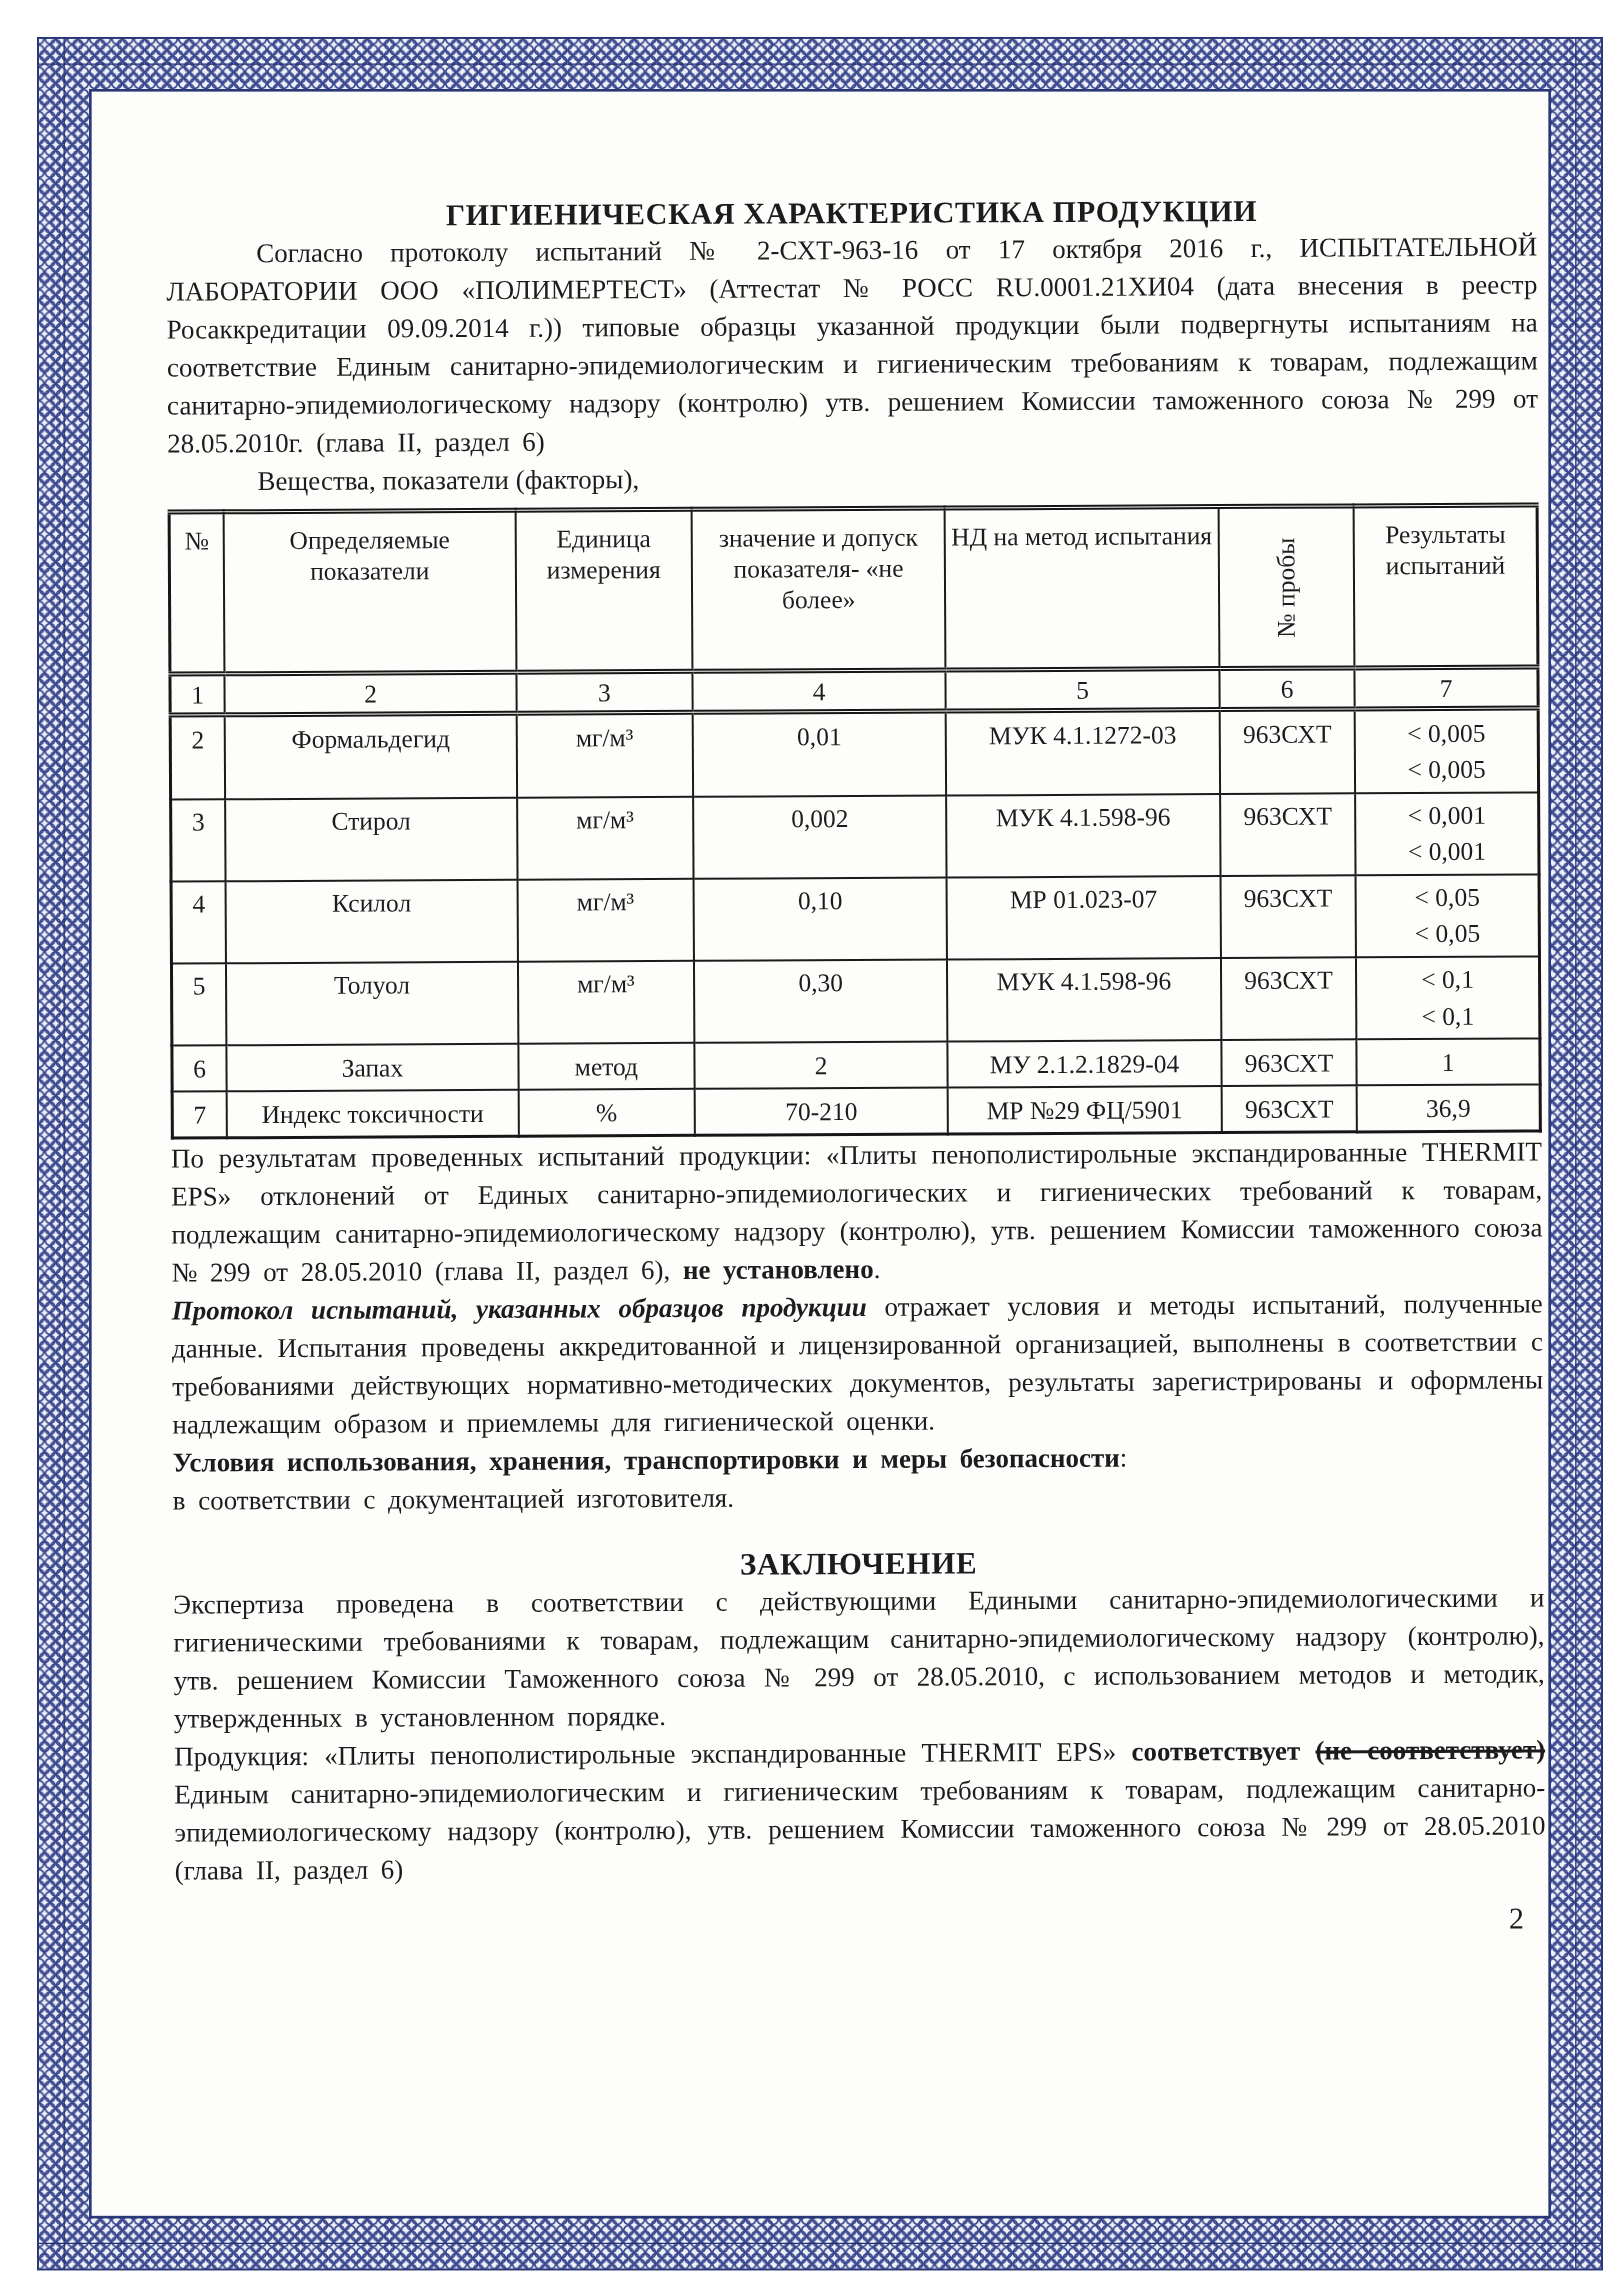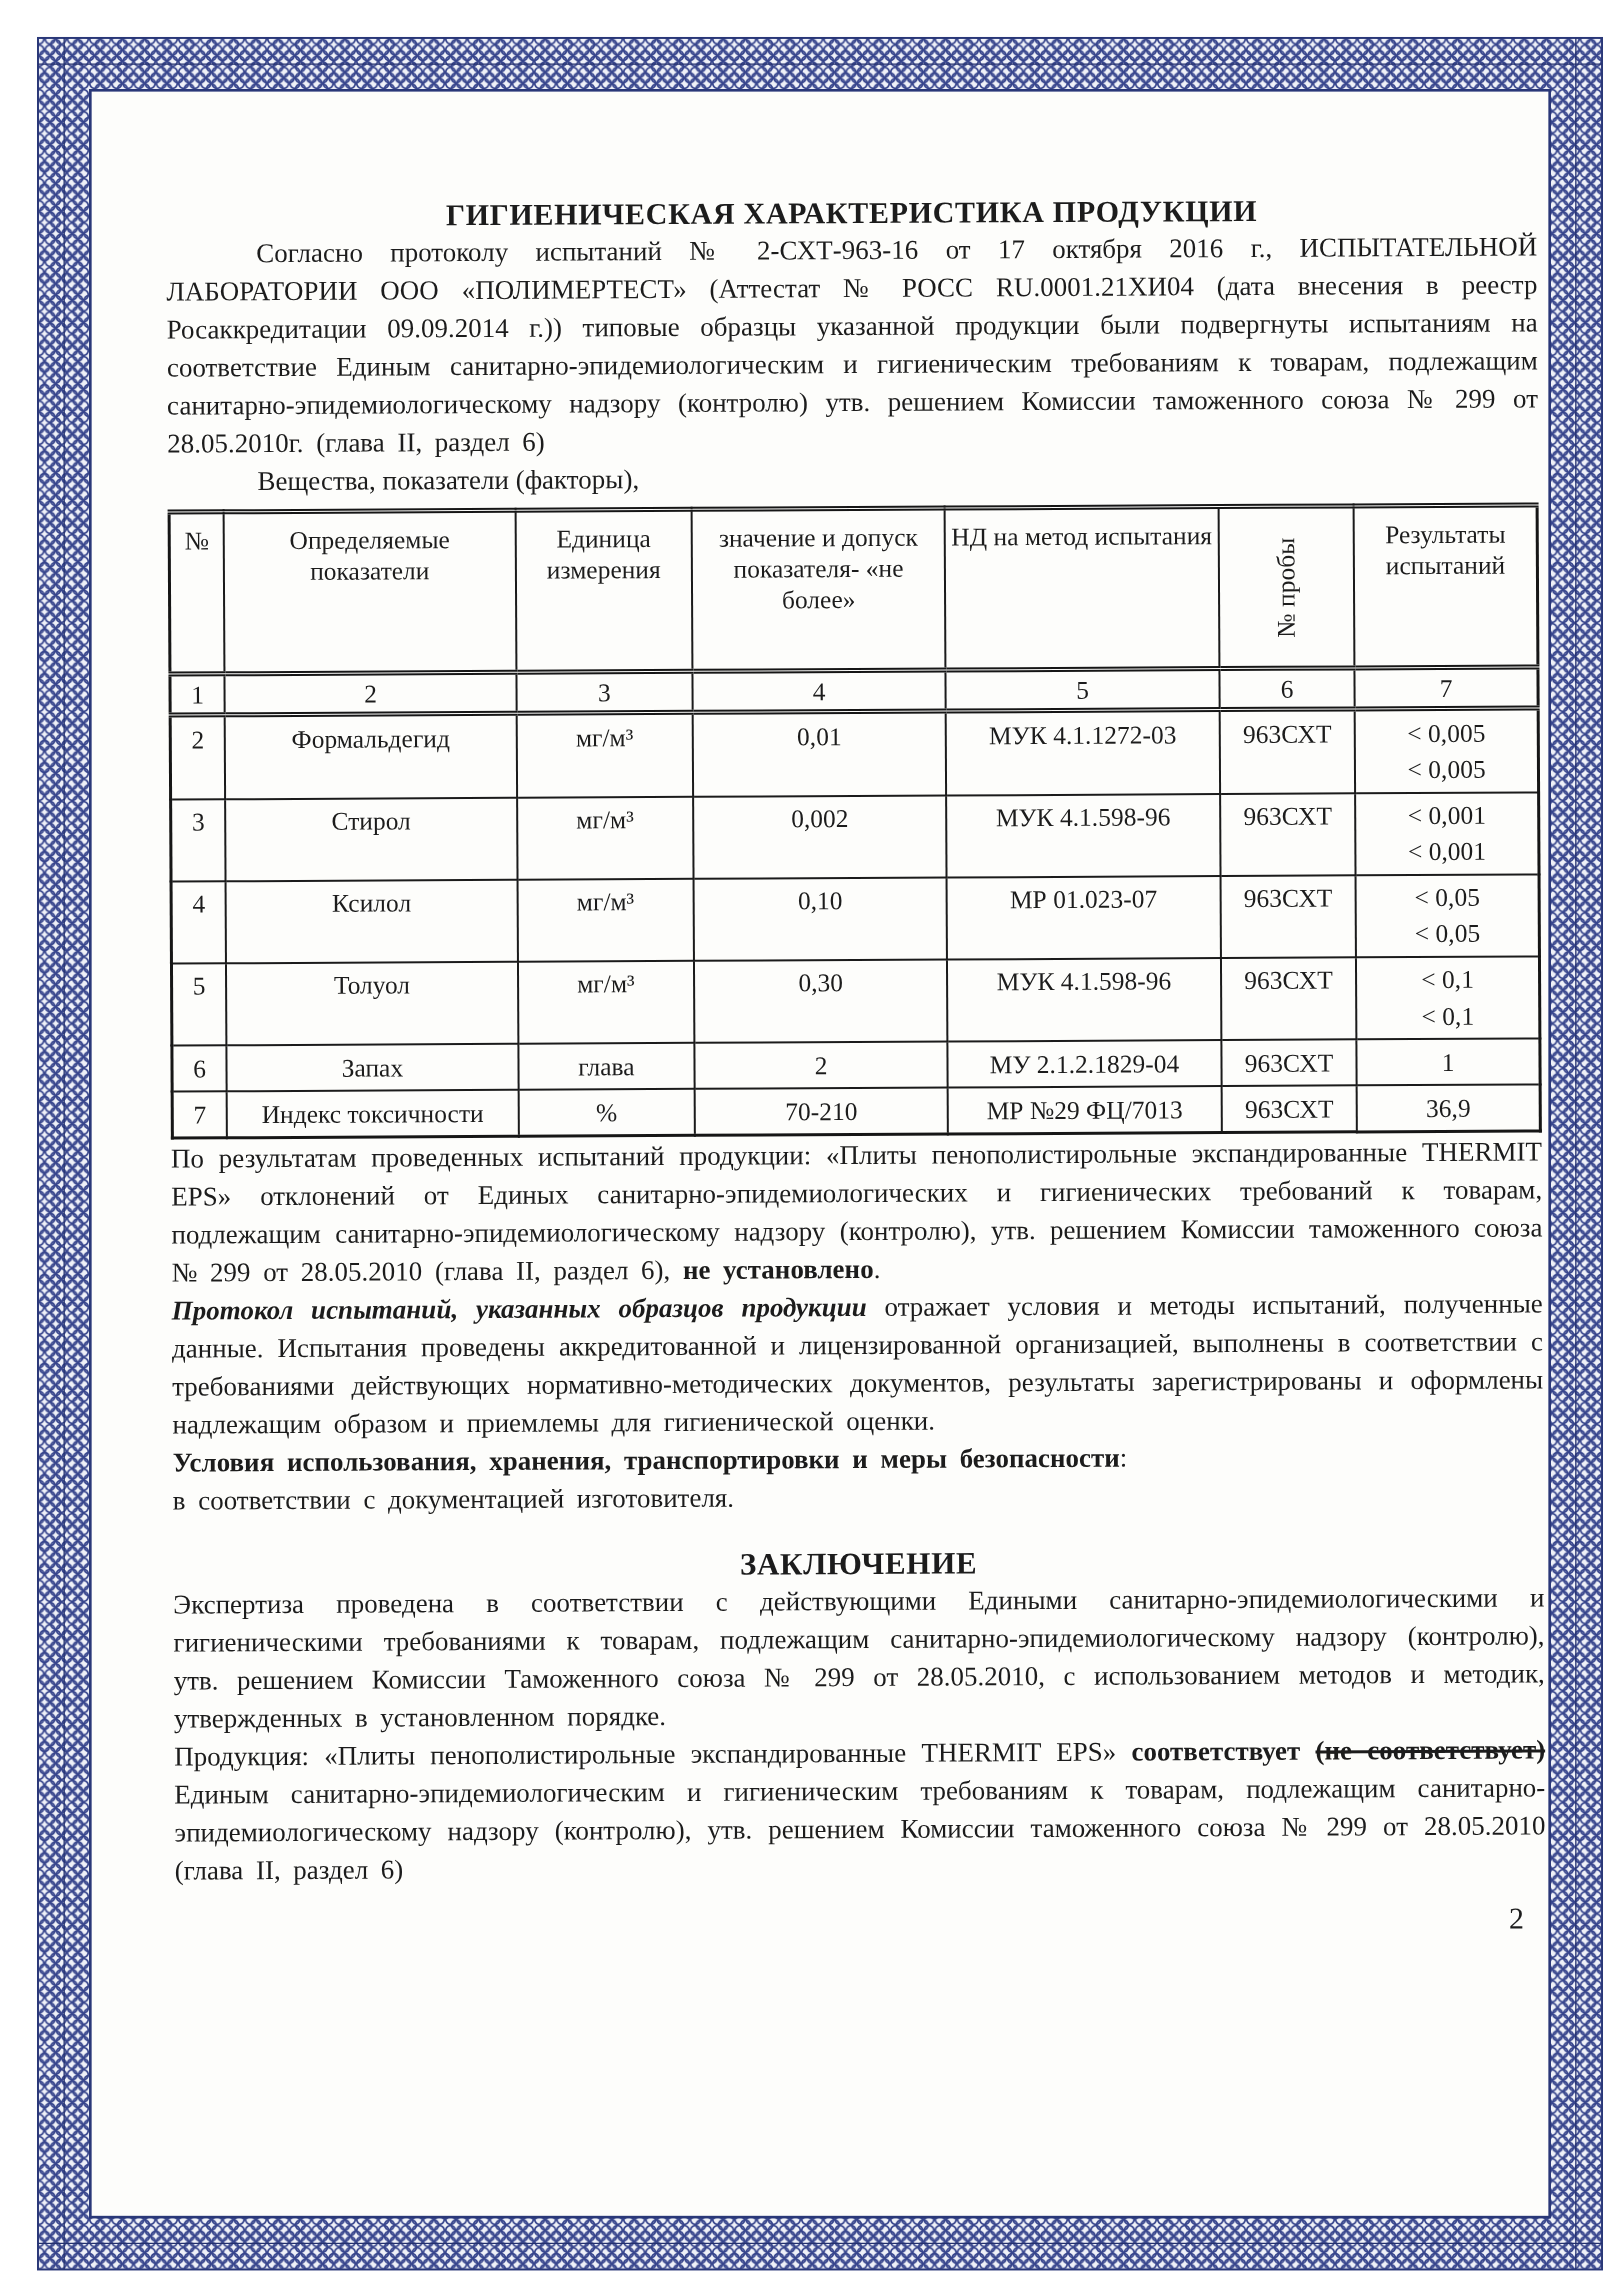--- a/index.html
+++ b/index.html
@@ -179,34 +179,34 @@
       <td>МУК 4.1.598-96</td>
       <td>963СХТ</td>
       <td>
         <div>&lt; 0,1</div>
         <div class="res-l2">&lt; 0,1</div>
       </td>
     </tr>
     <tr>
       <td>6</td>
       <td class="name-cell">Запах</td>
-      <td>глава</td>
+      <td>метод</td>
       <td>2</td>
       <td>МУ 2.1.2.1829-04</td>
       <td>963СХТ</td>
       <td>
         <div>1</div>
       </td>
     </tr>
     <tr>
       <td>7</td>
       <td class="name-cell">Индекс токсичности</td>
       <td>%</td>
       <td>70-210</td>
-      <td>МР №29 ФЦ/7013</td>
+      <td>МР №29 ФЦ/5901</td>
       <td>963СХТ</td>
       <td>
         <div>36,9</div>
       </td>
     </tr>
     </tbody>
   </table>
 
   <p class="body-par mt-after-table"><span>По результатам проведенных испытаний продукции: «Плиты пенополистирольные экспандированные THERMIT EPS» отклонений от Единых санитарно-эпидемиологических и гигиенических требований к товарам, подлежащим санитарно-эпидемиологическому надзору (контролю), утв. решением Комиссии таможенного союза № 299 от 28.05.2010 (глава II, раздел 6), </span><span class="b">не установлено</span><span>.</span></p>
 

